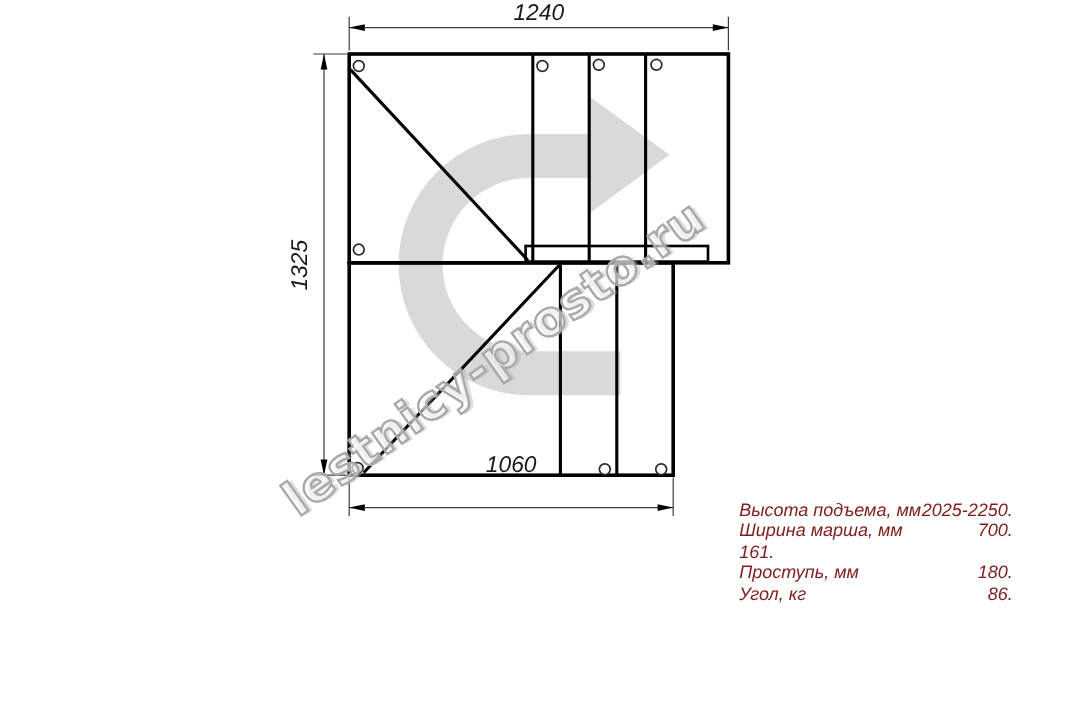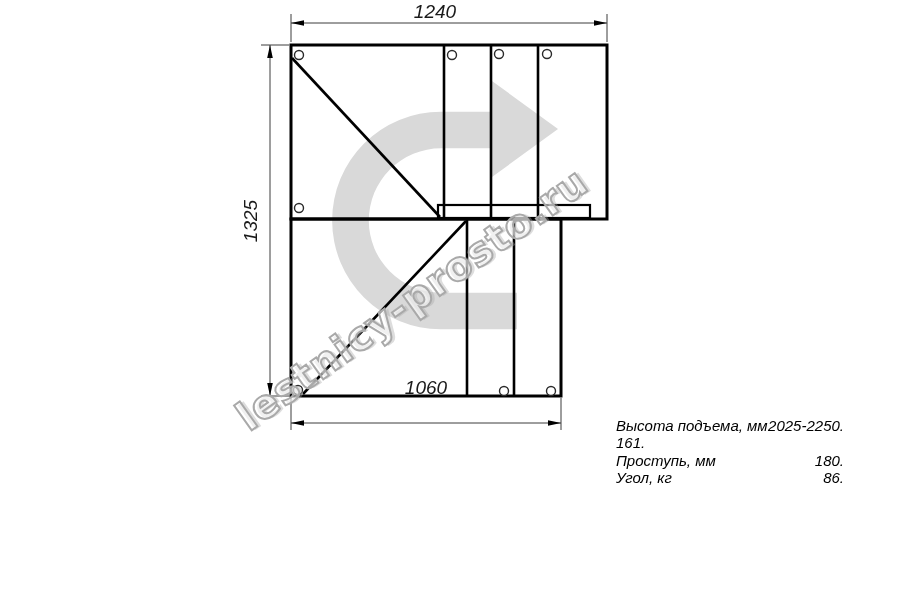--- a/index.html
+++ b/index.html
@@ -22,21 +22,21 @@
   }
   .dim-label {
     position: absolute;
     font-style: italic;
     font-size: 19px;
     color: #1a1a1a;
     text-align: center;
     white-space: nowrap;
     font-family: "Liberation Sans", sans-serif;
   }
-  .dim-label.top    { left: 375px; top: 1px;  width: 120px; }
+  .dim-label.top    { left: 389px; top: 1px;  width: 120px; }
   .dim-label.left   { left: 221px; top: 210px; width: 60px; transform: rotate(-90deg); }
   .dim-label.bottom { left: 366px; top: 377px; width: 120px; }
 
   .watermark {
     position: absolute;
     left: 256px;
     top: 390px;
     height: 52px;
     line-height: 52px;
     transform-origin: left bottom;
@@ -57,21 +57,21 @@
     left: 616px;
     top: 417px;
     width: 228px;
   }
   .spec-row {
     display: flex;
     justify-content: space-between;
     line-height: 17.4px;
     font-size: 15px;
     font-style: italic;
-    color: #000000;
+    color: #7f1d1d;
     font-family: "Liberation Sans", sans-serif;
   }
   .spec-row .label { text-align: left; }
   .spec-row .value { text-align: left; }
 </style>
 </head>
 <body>
 
 <div class="canvas">
 
@@ -142,20 +142,24 @@
   <div class="dim-label top">1240</div>
   <div class="dim-label left">1325</div>
   <div class="dim-label bottom">1060</div>
 
   <div class="specs">
     <div class="spec-row">
       <span class="label">Высота подъема, мм</span>
       <span class="value">2025-2250.</span>
     </div>
     <div class="spec-row">
+      <span class="label">Ширина марша, мм</span>
+      <span class="value">700.</span>
+    </div>
+    <div class="spec-row">
       <span class="value">161.</span>
     </div>
     <div class="spec-row">
       <span class="label">Проступь, мм</span>
       <span class="value">180.</span>
     </div>
     <div class="spec-row">
       <span class="label">Угол, кг</span>
       <span class="value">86.</span>
     </div>

